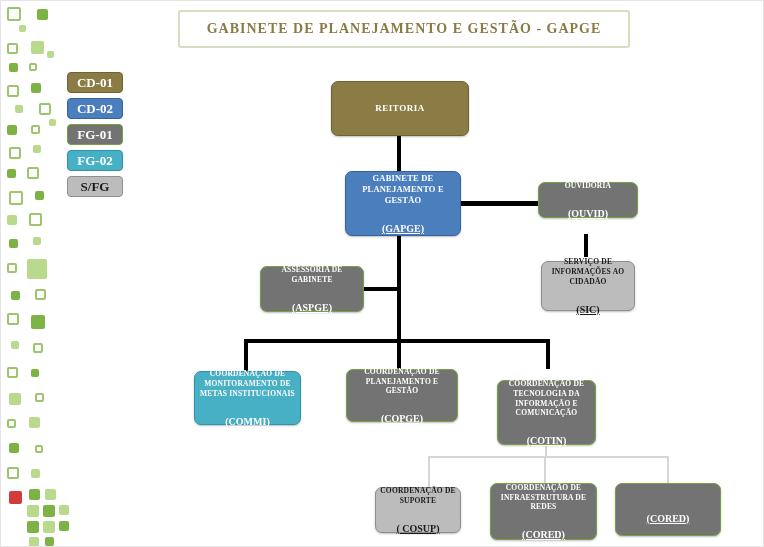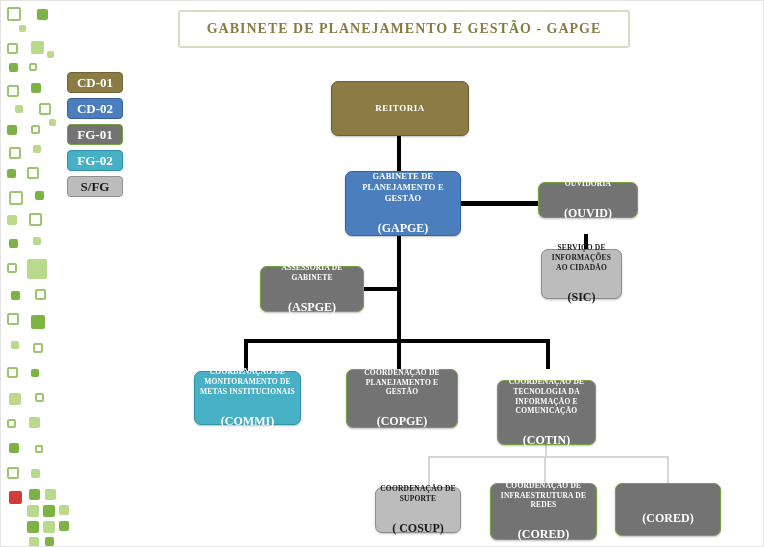--- a/index.html
+++ b/index.html
@@ -24,21 +24,21 @@
     font-family:"Liberation Serif", serif;
   }
   
   .node{
     position:absolute;border-radius:7px;box-sizing:border-box;
     display:flex;flex-direction:column;align-items:center;justify-content:center;
     text-align:center;color:#ffffff;padding:3px 4px;
     box-shadow:0 1px 2px rgba(0,0,0,0.25);
   }
   .node-name{font-size:7.5px;font-weight:bold;line-height:1.3;letter-spacing:.2px;}
-  .node-acronym{font-size:12px;font-weight:bold;margin-top:17px;}
+  .node-acronym{font-size:10px;font-weight:bold;margin-top:17px;text-decoration:underline;}
   .cd01{background:#8b7c45;border:1.5px solid #6f6233;}
   .cd02{background:#4a7ebc;border:1.5px solid #38629b;}
   .fg01{background:#737373;border:1.5px solid #76a23f;}
   .fg02{background:#48b0c4;border:1.5px solid #2f92a8;}
   .sfg {background:#bcbcbc;border:1.5px solid #8f8f8f;color:#1a1a1a;}
   .n-reitoria .node-name{font-size:9px;letter-spacing:.5px;}
   .n-gapge .node-name{font-size:8.5px;}
   
   .line{position:absolute;background:#000000;}
   .line-light{position:absolute;background:#d6d6d6;}
@@ -143,36 +143,36 @@
   <div class="node cd02 n-gapge" style="left:344px;top:170px;width:116px;height:65px">
     <div class="node-name">GABINETE DE PLANEJAMENTO E GESTÃO</div>
     <div class="node-acronym">(GAPGE)</div>
   </div>
 
   <div class="node fg01" style="left:537px;top:181px;width:100px;height:36px">
     <div class="node-name">OUVIDORIA</div>
     <div class="node-acronym">(OUVID)</div>
   </div>
 
-  <div class="node sfg" style="left:540px;top:248px;width:81px;height:50px">
+  <div class="node sfg" style="left:540px;top:260px;width:94px;height:50px">
     <div class="node-name">SERVIÇO DE INFORMAÇÕES AO CIDADÃO</div>
     <div class="node-acronym">(SIC)</div>
   </div>
 
   <div class="node fg01" style="left:259px;top:265px;width:104px;height:46px">
     <div class="node-name">ASSESSORIA DE GABINETE</div>
     <div class="node-acronym">(ASPGE)</div>
   </div>
 
   <div class="node fg02" style="left:193px;top:370px;width:107px;height:54px">
     <div class="node-name">COORDENAÇÃO DE MONITORAMENTO DE METAS INSTITUCIONAIS</div>
     <div class="node-acronym">(COMMI)</div>
   </div>
 
-  <div class="node fg01" style="left:345px;top:368px;width:112px;height:59px">
+  <div class="node fg01" style="left:345px;top:368px;width:112px;height:53px">
     <div class="node-name">COORDENAÇÃO DE PLANEJAMENTO E GESTÃO</div>
     <div class="node-acronym">(COPGE)</div>
   </div>
 
   <div class="node fg01" style="left:496px;top:379px;width:99px;height:65px">
     <div class="node-name">COORDENAÇÃO DE TECNOLOGIA DA INFORMAÇÃO E COMUNICAÇÃO</div>
     <div class="node-acronym">(COTIN)</div>
   </div>
 
   <div class="node sfg" style="left:374px;top:486px;width:86px;height:46px">

